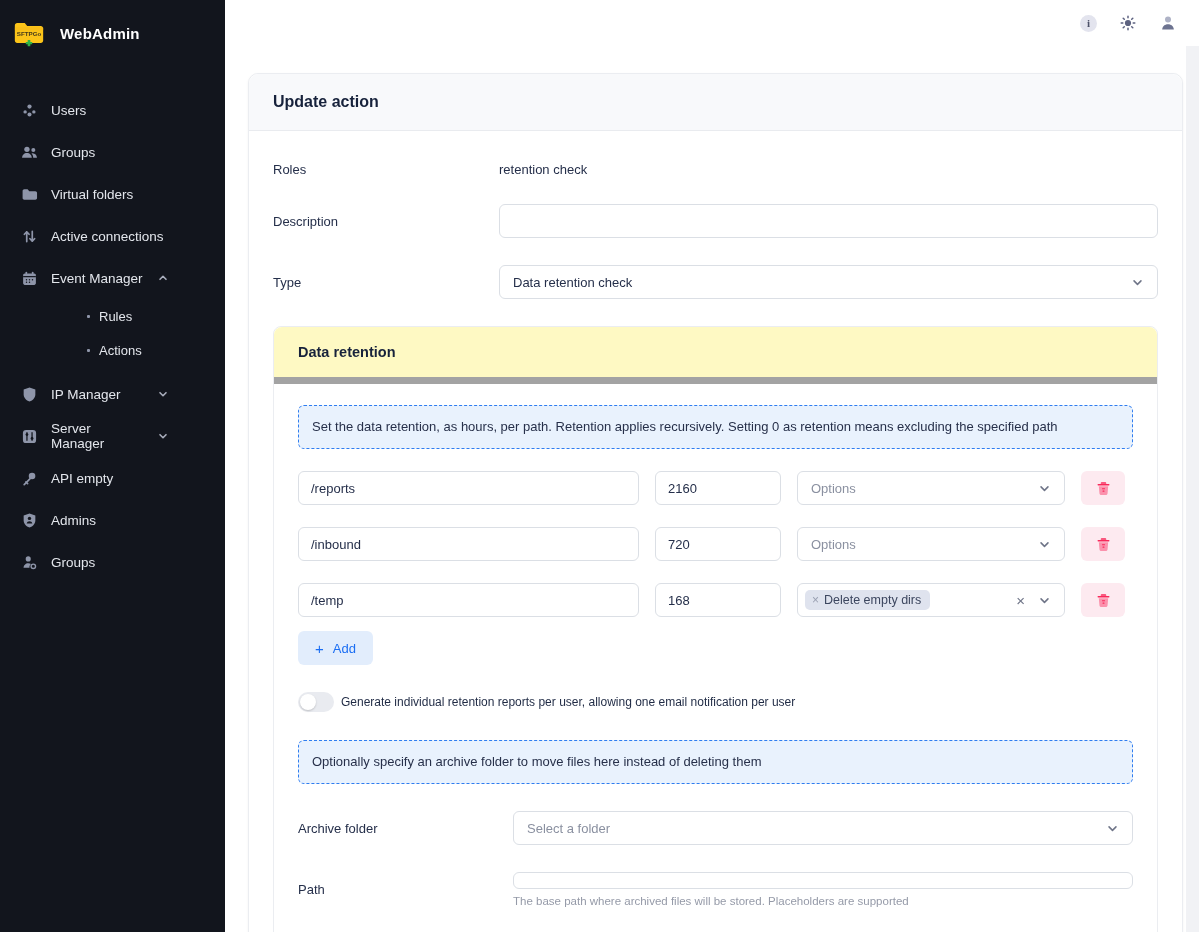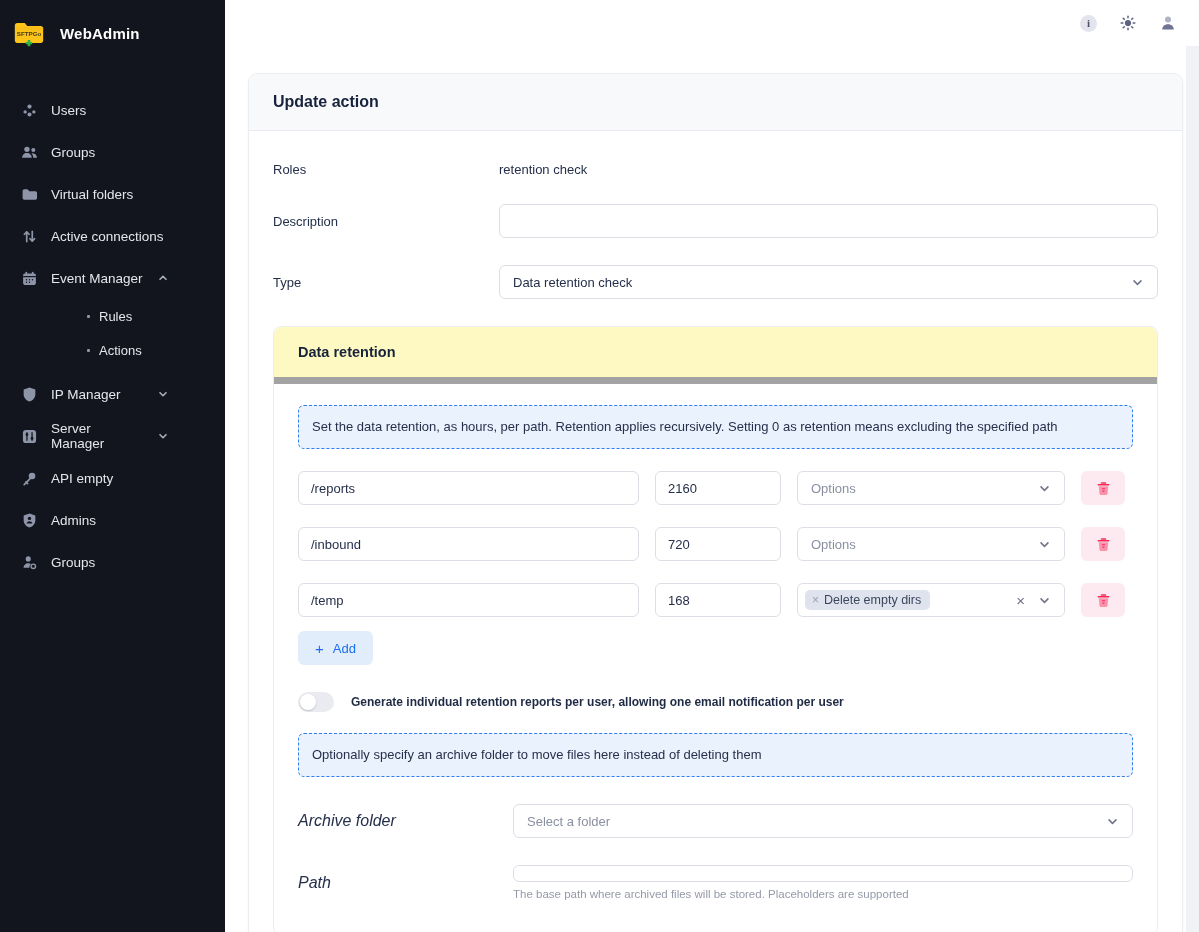--- a/index.html
+++ b/index.html
@@ -112,29 +112,29 @@
 
   .add-btn {
     margin-top:14px; height:34px; padding:0 17px;
     background:#e2edfc; color:#1b6ef3;
     border:none; border-radius:6px; font-size:13px; font-weight:500;
     display:inline-flex; align-items:center; gap:9px; cursor:pointer;
     font-family:"Liberation Sans", sans-serif;
   }
   .add-plus { font-size:15px; font-weight:400; line-height:1; }
 
-  .toggle-row { display:flex; align-items:center; gap:17px; margin-top:27px;font-weight:bold; }
+  .toggle-row { display:flex; align-items:center; gap:7px; margin-top:27px; }
   .toggle { width:36px; height:20px; border-radius:10px; background:#e9ebf0; position:relative; cursor:pointer; flex:0 0 36px; }
   .knob { position:absolute; left:2px; top:2px; width:16px; height:16px; border-radius:50%; background:#fff; box-shadow:0 1px 2px rgba(0,0,0,.18); }
   .toggle-label { font-size:12px; color:#1f2a44; }
 
-  .infobox.second { margin-top:21px; }
+  .infobox.second { margin-top:28px; }
 
   .sub-frow { display:flex; align-items:center; margin-top:27px; }
-  .flabel2 { width:215px; min-width:215px; font-size:16px; color:#252f4a;font-style:italic; }
+  .flabel2 { width:215px; min-width:215px; font-size:13px; color:#252f4a; }
   .field-col { flex:1; display:flex; flex-direction:column; }
   .path-help { font-size:11.5px; color:#959aa8; margin-top:6px; }
 </style>
 </head>
 <body>
 
 <aside class="sidebar">
   <div class="brand">
     <span style="display:flex;">
       <svg width="34" height="32" viewBox="0 0 36 32">

